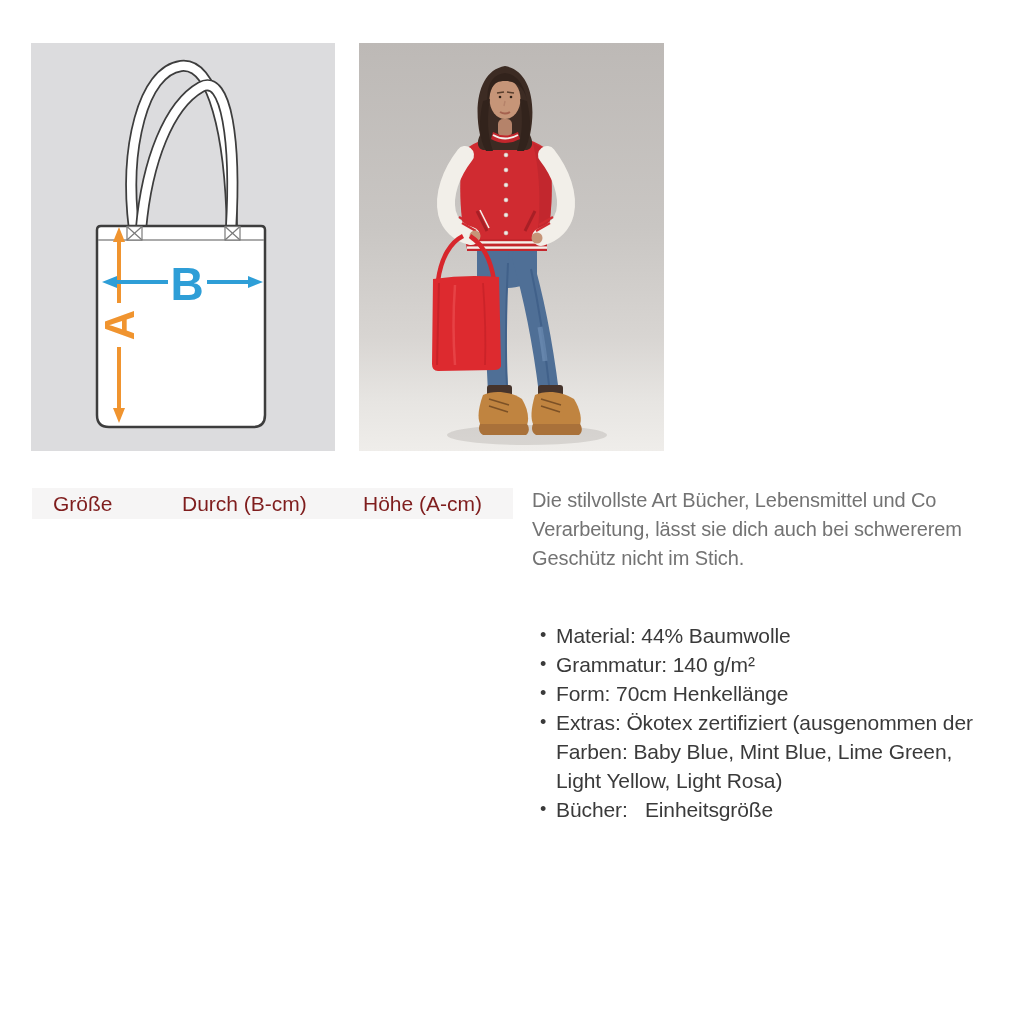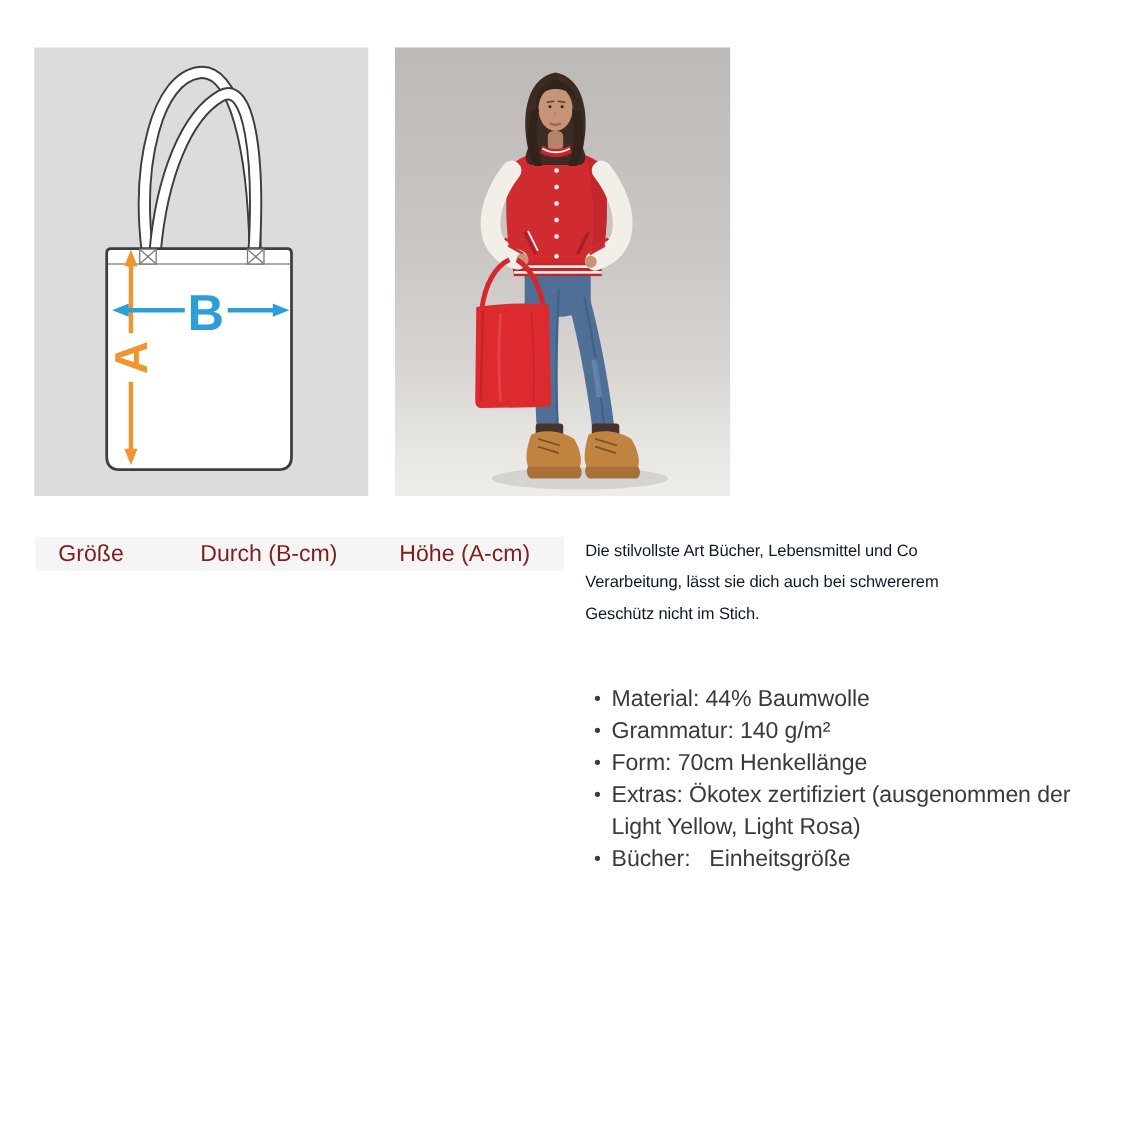--- a/index.html
+++ b/index.html
@@ -9,21 +9,21 @@
   .panel{position:absolute;top:43px;}
   .panel-diagram{left:31px;width:304px;height:408px;}
   .panel-photo{left:359px;width:305px;height:408px;}
 
   .size-table{position:absolute;left:32px;top:488px;width:481px;font-size:21px;}
   .t-head,.t-row{display:grid;grid-template-columns:150px 181px 150px;align-items:center;}
   .t-head{background:#f6f5f5;height:31px;color:#7f1d1d;margin-bottom:2px;}
   .t-row{background:#e8e7e7;height:32px;color:#878585;}
   .t-cell:first-child{padding-left:21px;}
 
-  .description{position:absolute;left:532px;top:486px;width:486px;color:#0f172a;font-size:15px;}
+  .description{position:absolute;left:532px;top:486px;width:486px;color:#737373;font-size:20px;}
   .desc-line{line-height:29px;white-space:pre-wrap;letter-spacing:-0.1px;}
 
   .features{position:absolute;left:532px;top:621px;width:490px;color:#3a3a3a;font-size:21px;}
   .feature{position:relative;padding-left:24px;}
   .feature .marker{position:absolute;left:8px;top:0;font-size:18px;line-height:29px;}
   .feature .line{line-height:29px;white-space:pre-wrap;letter-spacing:-0.1px;}
 </style>
 </head>
 <body>
 
@@ -190,20 +190,21 @@
       <span class="marker">•</span>
       <div class="line">Grammatur: 140 g/m²</div>
     </div>
     <div class="feature">
       <span class="marker">•</span>
       <div class="line">Form: 70cm Henkellänge</div>
     </div>
     <div class="feature">
       <span class="marker">•</span>
       <div class="line">Extras: Ökotex zertifiziert (ausgenommen der</div>
+      <div class="line">Farben: Baby Blue, Mint Blue, Lime Green,</div>
       <div class="line">Light Yellow, Light Rosa)</div>
     </div>
     <div class="feature">
       <span class="marker">•</span>
       <div class="line">Bücher:   Einheitsgröße</div>
     </div>
   </div>
 
 </div>
 

